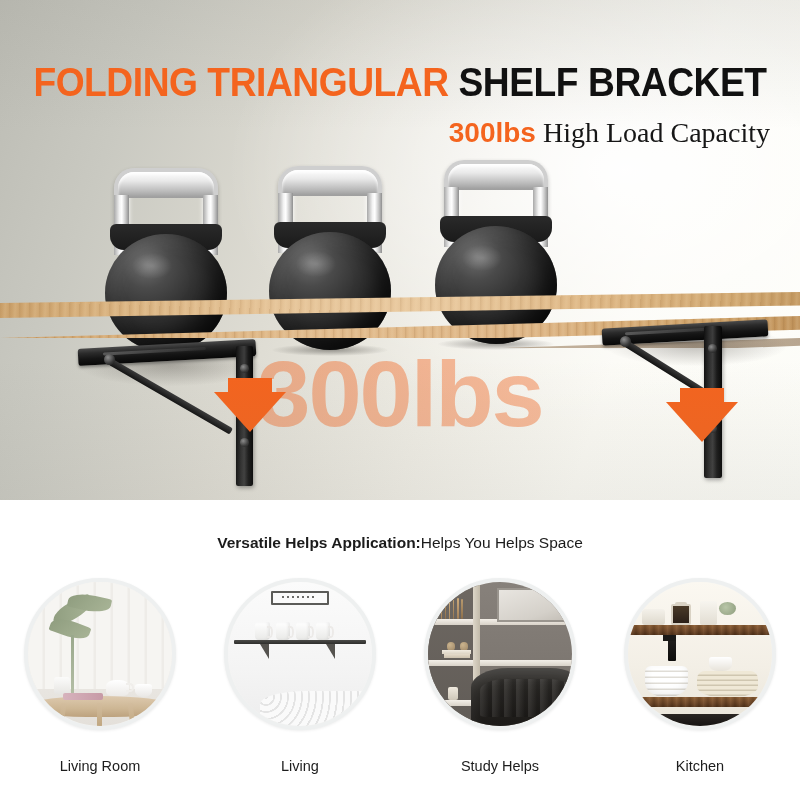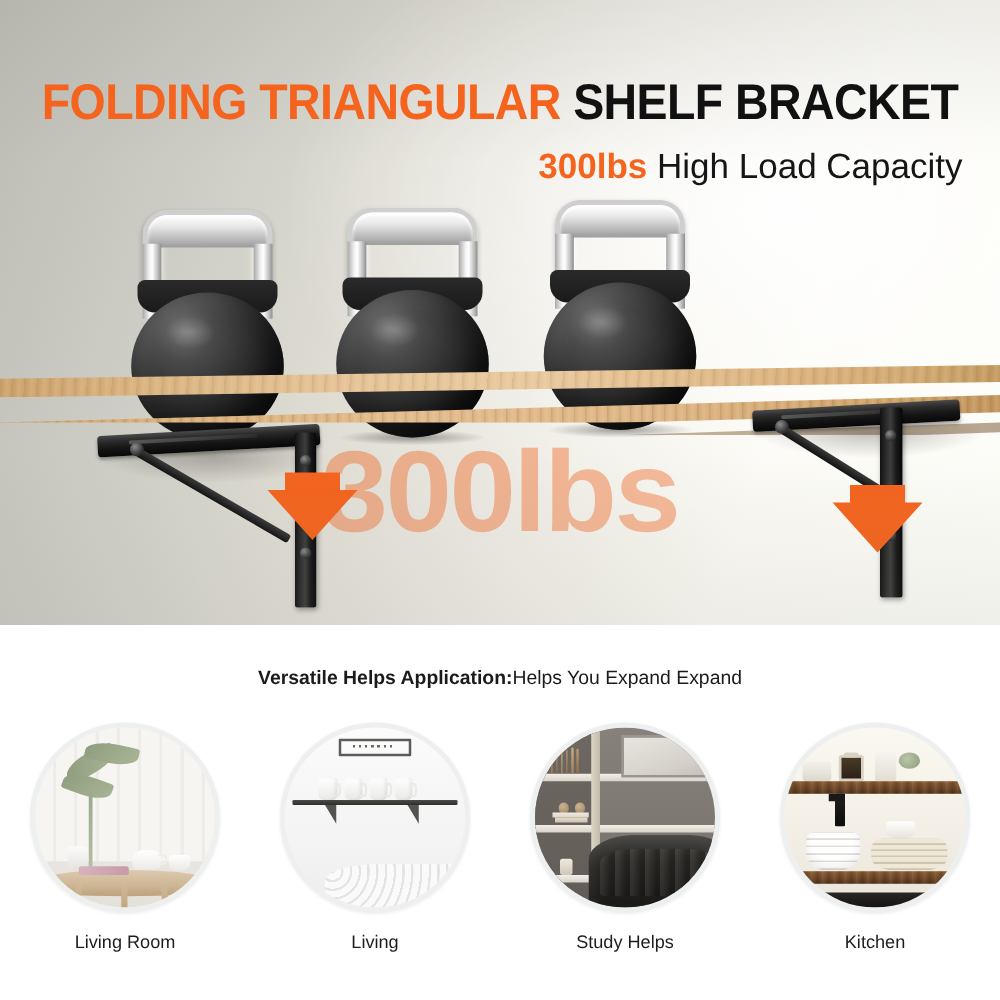--- a/index.html
+++ b/index.html
@@ -38,21 +38,21 @@
   }
   .headline .o { color:#F4641E; }
   .headline .k { color:#111111; }
 
   .subline {
     position:absolute; left:0; top:118px; width:800px;
     text-align:right; padding-right:30px;
     font-size:28px; line-height:1.1; white-space:nowrap;
   }
   .subline .lbs { color:#F4641E; font-weight:bold; }
-  .subline .cap { color:#161616; font-weight:normal; }
+  .subline .cap { color:#161616; font-weight:normal;font-family:Liberation Serif, serif; }
 
   
   .watermark {
     position:absolute; left:0; top:348px; width:800px;
     text-align:center;
     font-size:92px; font-weight:bold;
     color:rgba(244,100,30,.42);
     letter-spacing:-2px;
     line-height:1;
     white-space:nowrap;
@@ -201,21 +201,21 @@
   }
   .card { width:180px; display:flex; flex-direction:column; align-items:center; }
   .circle {
     width:152px; height:152px; border-radius:50%;
     border:4px solid #eef0f0;
     overflow:hidden; position:relative;
     box-shadow:0 1px 3px rgba(0,0,0,.08);
     background:#f4f4f2;
   }
   .card-label {
-    margin-top:16px; font-size:14.5px; color:#1d1d1d; white-space:nowrap;
+    margin-top:28px; font-size:14.5px; color:#1d1d1d; white-space:nowrap;
   }
   .scene { position:absolute; inset:0; }
 
   
   .s1 { background:linear-gradient(180deg,#f4f2ef 0%,#eceae6 52%,#e4e0da 100%); }
   .s1 .wall { position:absolute; left:0; top:0; width:100%; height:74%;
     background:repeating-linear-gradient(90deg,#f6f5f2 0px,#f6f5f2 14px,#eeece8 15px,#eeece8 17px); }
   .s1 .table { position:absolute; left:2%; bottom:6%; width:96%; height:15%;
     background:linear-gradient(180deg,#ddc9ae 0%,#cdb694 60%,#bda27e 100%); border-radius:50%/40% 40% 22% 22%; }
   .s1 .leg1, .s1 .leg2, .s1 .leg3 { position:absolute; bottom:0; width:5px; height:16%;
@@ -418,21 +418,21 @@
 
     <div class="subline">
       <span class="lbs">300lbs</span><span class="cap"> High Load Capacity</span>
     </div>
 
   </div>
 
   <div class="lower">
 
     <div class="section-title">
-      <span class="b">Versatile Helps Application:</span><span class="n">Helps You Expand Expand</span>
+      <span class="b">Versatile Helps Application:</span><span class="n">Helps You Helps Space</span>
     </div>
 
     <div class="cards">
 
       <div class="card">
         <div class="circle">
           <div class="scene s1">
             <div class="wall"></div>
             <div class="frond f1"></div>
             <div class="frond f2"></div>

